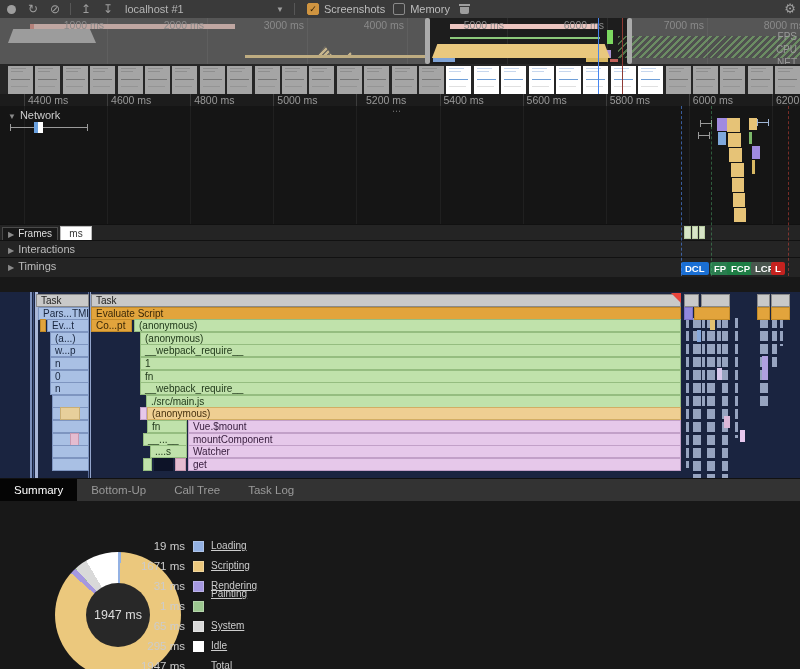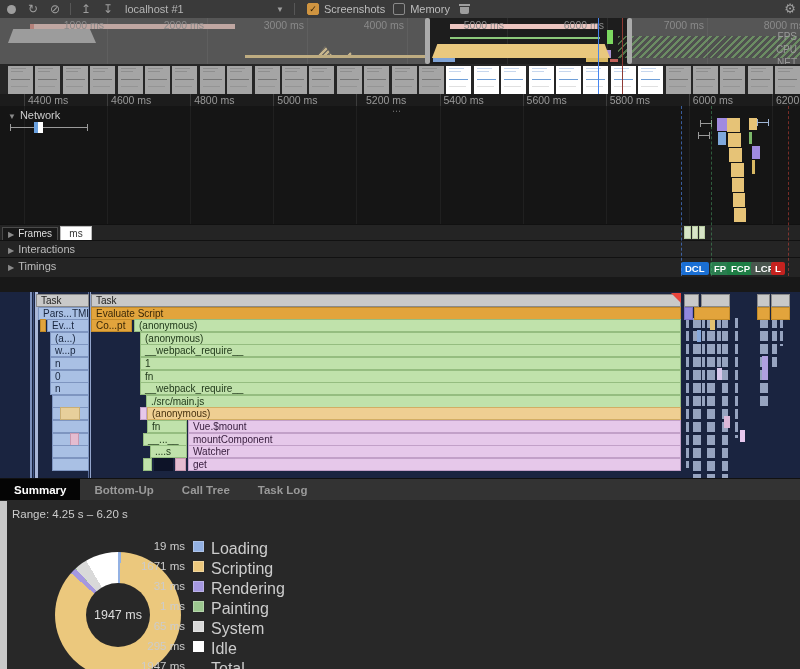--- a/index.html
+++ b/index.html
@@ -73,31 +73,31 @@
   .f-vue{background:#e6c8ea;border-color:#c2a0c8;color:#3a2040;}
   .f-dark{background:#0d1328;border-color:#0d1328;}
   .f-tan{background:#e7cf9b;border-color:#c9ae74;}
   .f-pinkcell{background:#e4bcd0;border-color:#c898b0;}
   .f-purple2{background:#9188dd;border-color:#7a6fc6;}
   .stripecol{position:absolute;background:repeating-linear-gradient(180deg,rgba(172,186,214,.85) 0 10px,rgba(24,34,62,.95) 10px 13px);}
   #red-tri{position:absolute;left:671px;top:293px;width:0;height:0;border-left:10px solid transparent;border-top:10px solid #e8453c;}
   .vline{position:absolute;width:1px;}
   
   #tabbar{position:absolute;left:0;top:478px;width:800px;height:22px;background:#333;border-top:1px solid #111;display:flex;align-items:center;}
-  .tab{height:22px;line-height:22px;padding:0 14px;color:#9a9a9a;font-size:11.5px;cursor:pointer;font-weight:bold;}
+  .tab{height:22px;line-height:22px;padding:0 14px;color:#9a9a9a;font-size:11.5px;cursor:pointer;}
   .tab.active{background:#050505;color:#fff;}
   #summary{position:absolute;left:0;top:500px;width:800px;height:169px;background:#282828;}
   #summary-scroll{position:absolute;left:0;top:1px;width:7px;height:168px;background:#c9c9c9;}
   #range-label{position:absolute;left:12px;top:8px;color:#ccc;font-size:11.5px;}
   #donut{position:absolute;left:55px;top:552px;width:126px;height:126px;border-radius:50%;}
   #donut-hole{position:absolute;left:86px;top:583px;width:64px;height:64px;border-radius:50%;background:#282828;
               display:flex;align-items:center;justify-content:center;color:#ddd;font-size:12.5px;}
   .legend-val{position:absolute;width:75px;text-align:right;color:#ccc;font-size:11.5px;}
   .legend-swatch{position:absolute;width:11px;height:11px;border:1px solid rgba(255,255,255,.25);box-sizing:border-box;}
-  .legend-label{position:absolute;color:#ccc;font-size:16px;}
+  .legend-label{position:absolute;color:#ccc;font-size:10px;text-decoration:underline;}
 </style>
 </head>
 <body>
 
 <div id="app">
 
   <div id="toolbar">
     <div class="tb-icon">
         <div id="record-dot"></div>
       </div>
@@ -531,41 +531,37 @@
   <div class="vline" id="fp-line" style="left: 711px; top: 106px; height: 170px; border-left: 1px dashed rgba(80, 180, 110, 0.45);"></div>
   <div class="vline" id="l-line" style="left: 788px; top: 106px; height: 170px; border-left: 1px dashed rgba(220, 70, 60, 0.5);"></div>
 
   <div id="tabbar">
     <div class="tab active">Summary</div>
     <div class="tab">Bottom-Up</div>
     <div class="tab">Call Tree</div>
     <div class="tab">Task Log</div>
   </div>
 
-  <div id="summary">
-    <div id="summary-scroll"></div>
-    <div id="range-label">Range: 4.25 s – 6.20 s</div>
-  </div>
   <div id="donut" style="background: conic-gradient(rgb(147, 177, 227) 0deg, rgb(147, 177, 227) 2.77deg, rgb(235, 200, 125) 2.77deg, rgb(235, 200, 125) 311.74deg, rgb(165, 152, 224) 311.74deg, rgb(165, 152, 224) 317.47deg, rgb(156, 199, 143) 317.47deg, rgb(156, 199, 143) 317.66deg, rgb(217, 217, 217) 317.66deg, rgb(217, 217, 217) 329.68deg, rgb(255, 255, 255) 329.68deg, rgb(255, 255, 255) 360deg);"></div>
   <div id="donut-hole">
       <span>1947 ms</span>
     </div>
   <div id="legend-holder">
       <div class="legend-val" style="left: 110px; top: 540px;">19 ms</div>
       <div class="legend-swatch" style="left: 193px; top: 541px; background: rgb(147, 177, 227);"></div>
       <div class="legend-label" style="left: 211px; top: 540px;">Loading</div>
       <div class="legend-val" style="left: 110px; top: 560px;">1671 ms</div>
       <div class="legend-swatch" style="left: 193px; top: 561px; background: rgb(235, 200, 125);"></div>
       <div class="legend-label" style="left: 211px; top: 560px;">Scripting</div>
       <div class="legend-val" style="left: 110px; top: 580px;">31 ms</div>
       <div class="legend-swatch" style="left: 193px; top: 581px; background: rgb(165, 152, 224);"></div>
       <div class="legend-label" style="left: 211px; top: 580px;">Rendering</div>
       <div class="legend-val" style="left: 110px; top: 600px;">1 ms</div>
       <div class="legend-swatch" style="left: 193px; top: 601px; background: rgb(156, 199, 143);"></div>
-      <div class="legend-label" style="left: 211px; top: 600px;">Painting</div>
+      <div class="legend-label" style="left: 211px; top: 588px;">Painting</div>
       <div class="legend-val" style="left: 110px; top: 620px;">65 ms</div>
       <div class="legend-swatch" style="left: 193px; top: 621px; background: rgb(217, 217, 217);"></div>
       <div class="legend-label" style="left: 211px; top: 620px;">System</div>
       <div class="legend-val" style="left: 110px; top: 640px;">295 ms</div>
       <div class="legend-swatch" style="left: 193px; top: 641px; background: rgb(255, 255, 255);"></div>
       <div class="legend-label" style="left: 211px; top: 640px;">Idle</div>
       <div class="legend-val" style="left: 110px; top: 660px;">1947 ms</div>
       <div class="legend-label" style="left: 211px; top: 660px;">Total</div>
     </div>
 

